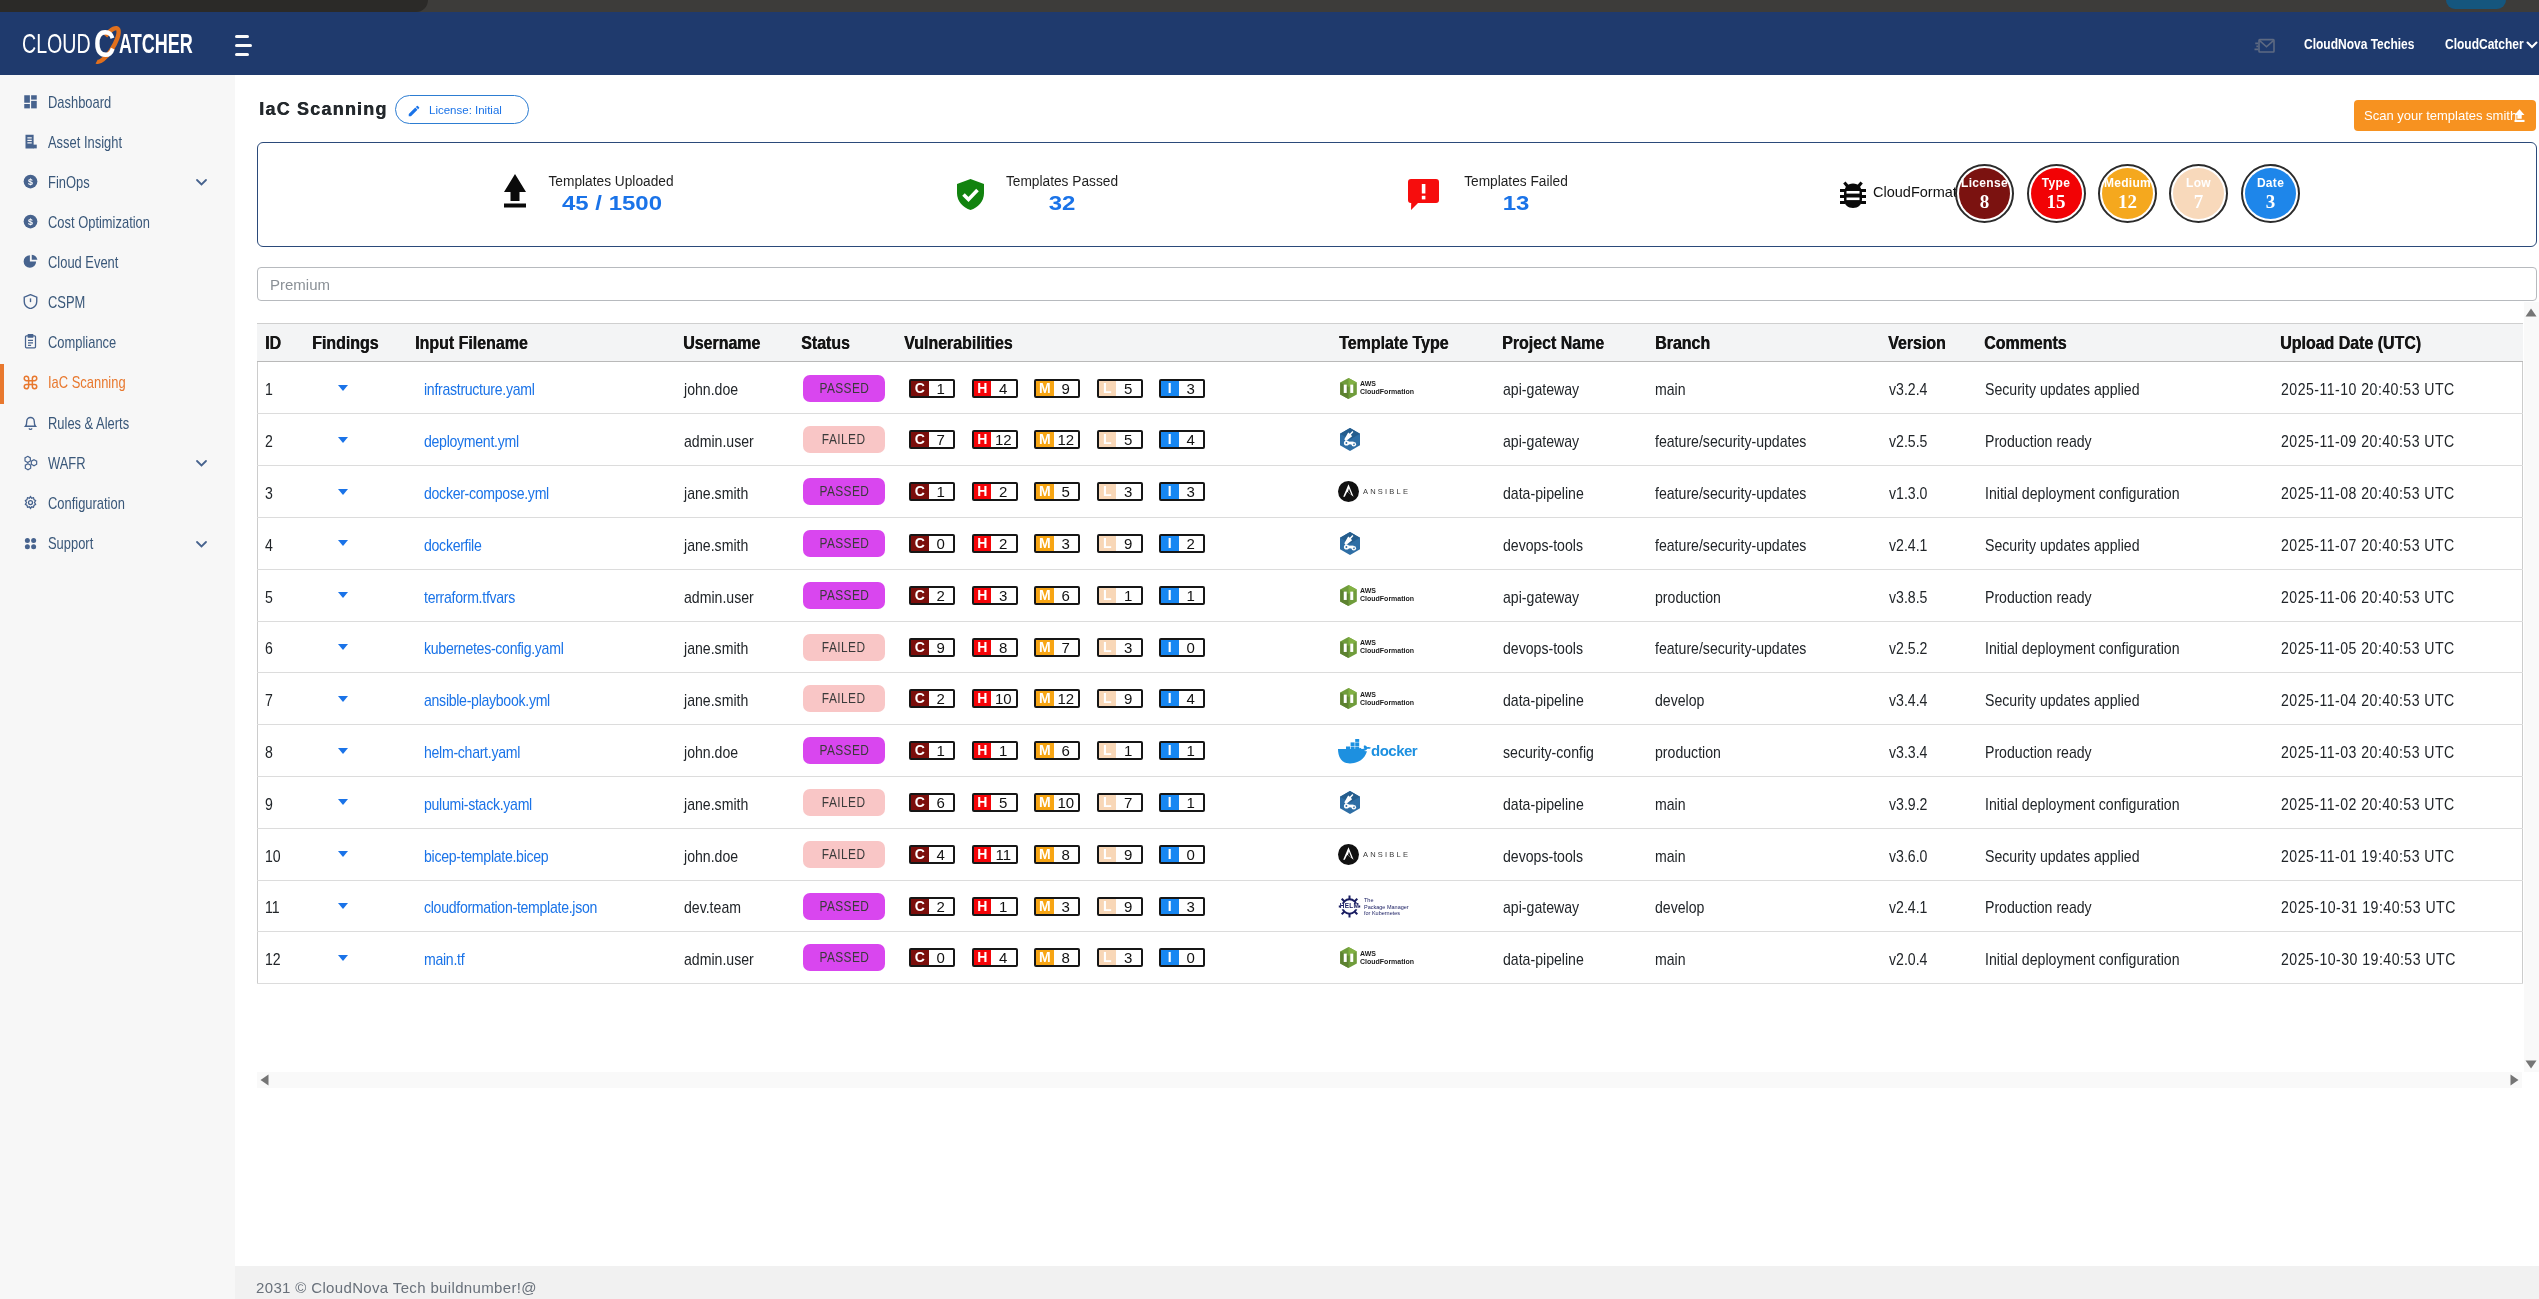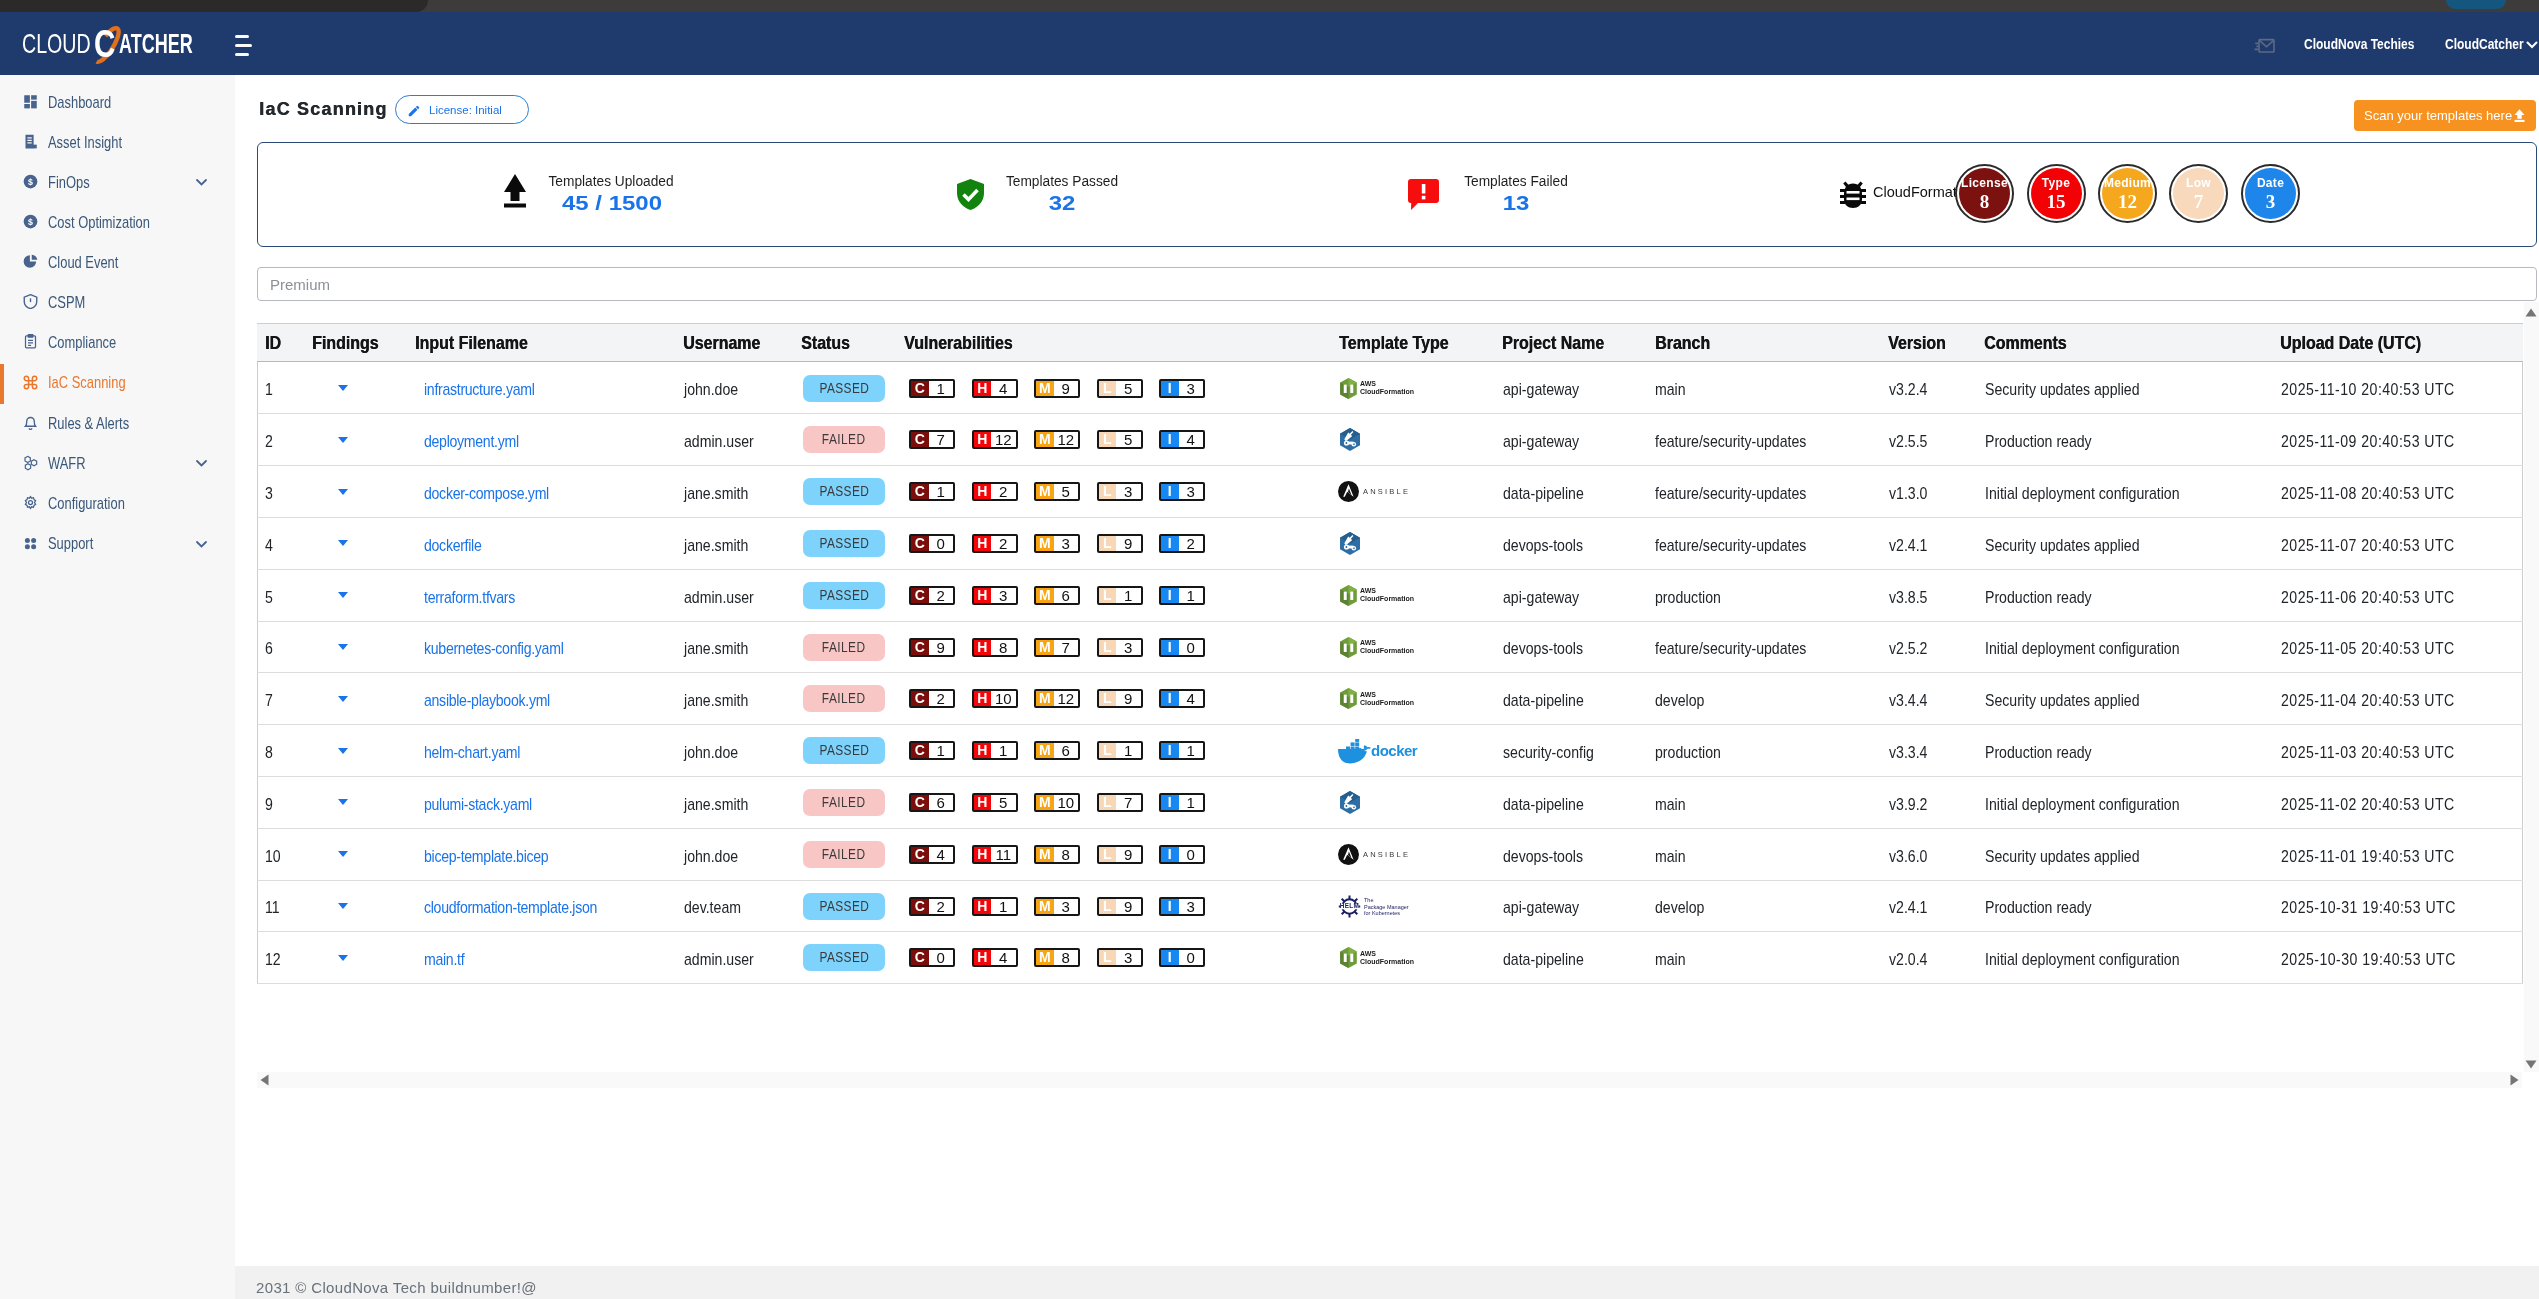--- a/index.html
+++ b/index.html
@@ -13,21 +13,21 @@
 .mi{position:absolute;left:48px;font-size:17px;color:#395779;white-space:nowrap;transform:scaleX(0.76);transform-origin:left center}
 .mico{position:absolute;left:23px}
 .chev{position:absolute;left:195px}
 .hdr{position:absolute;font-weight:bold;font-size:19px;color:#151515;white-space:nowrap;transform:scaleX(0.84);transform-origin:left center;text-shadow:0.5px 0 0 #151515}
 .cell{position:absolute;font-size:17px;color:#212529;white-space:nowrap;transform:scaleX(0.83);transform-origin:left center}
 .date{letter-spacing:0.57px}
 .link{color:#1a73e8;letter-spacing:-0.35px}
 .badge{position:absolute;width:82px;height:27px;border-radius:7px;text-align:center;
 line-height:27px;font-size:14px;letter-spacing:0.5px;color:#3a3a3a;font-weight:500}
 .badge span{display:inline-block;transform:scaleX(0.85)}
-.bp{background:#7dd3fc}.bf{background:#f9c6c6}
+.bp{background:#d946ef}.bf{background:#f9c6c6}
 .vp{position:absolute;width:46px;height:19px;border:2px solid #161616;border-radius:2px;
 background:#fff;display:flex;overflow:hidden}
 .vp .l{width:17.5px;height:100%;color:#fff;font-weight:bold;font-size:14px;text-align:center;line-height:15px}
 .vp .n{flex:1;text-align:center;font-size:15px;color:#111;line-height:15px}
 .caret{position:absolute;width:0;height:0;border-left:5px solid transparent;
 border-right:5px solid transparent;border-top:6.5px solid #1a73e8}
 .rowline{position:absolute;left:257px;width:2265.5px;height:1px;background:#dcdcdc}
 .circle{position:absolute;width:59px;height:59px;border:2px solid #2b2b2b;border-radius:50%;background:#fff}
 .circle .disc{position:absolute;left:2px;top:2px;width:51px;height:51px;border-radius:50%;color:#fff;text-align:center}
 .circle .lab{font-size:12px;font-weight:bold;margin-top:8px;letter-spacing:0.3px}
@@ -158,21 +158,21 @@
   </svg>
 <div class="abs" style="left:0;top:364px;width:4px;height:40px;background:#e8782e"></div>
 <div class="abs" style="left:259px;top:99px;font-size:18px;font-weight:bold;color:#24292d;letter-spacing:1.2px;text-shadow:0.5px 0 0 #24292d">IaC Scanning</div>
 <div class="abs" style="left:395px;top:95px;width:134px;height:29px;border:1px solid #2d7dd2;border-radius:15px;background:#fff">
 <svg style="position:absolute;left:11px;top:8px" width="14" height="14" viewBox="0 0 24 24">
       <path d="M3 17.2 V21 h3.8 L18 9.8 l-3.8-3.8 Z M20.7 7.1 a1.2 1.2 0 0 0 0-1.7 L18.6 3.3 a1.2 1.2 0 0 0-1.7 0 L15.2 5 19 8.8 Z" fill="#1a73e8"></path>
     </svg>
 <span style="position:absolute;left:33px;top:8px;font-size:11.5px;color:#1a73e8;white-space:nowrap">License: Initial</span>
   </div>
 <div class="abs" style="left:2354px;top:100px;width:182px;height:31px;background:#f79220;border-radius:4px;color:#fff">
-<span style="position:absolute;left:10px;top:8px;font-size:13px;white-space:nowrap">Scan your templates here</span>
+<span style="position:absolute;left:10px;top:8px;font-size:13px;white-space:nowrap">Scan your templates smith</span>
 <svg style="position:absolute;left:158px;top:8px" width="15" height="15" viewBox="0 0 24 24">
       <path d="M12 2 L20 11 H15.5 V17 H8.5 V11 H4 Z" fill="#fff"></path>
       <rect x="4" y="19" width="16" height="3.4" fill="#fff"></rect>
     </svg>
 </div>
 <div class="abs" style="left:257px;top:142px;width:2280px;height:105px;border:1.5px solid #2b4a7a;border-radius:6px;background:#fff"></div>
 <svg class="abs" style="left:503px;top:174px" width="24" height="34" viewBox="0 0 24 34">
 <path d="M12 0 L23 18 H16.5 V27 H7.5 V18 H1 Z" fill="#0a0a0a"></path>
     <rect x="1" y="29.5" width="22" height="4" fill="#0a0a0a"></rect>
   </svg>

